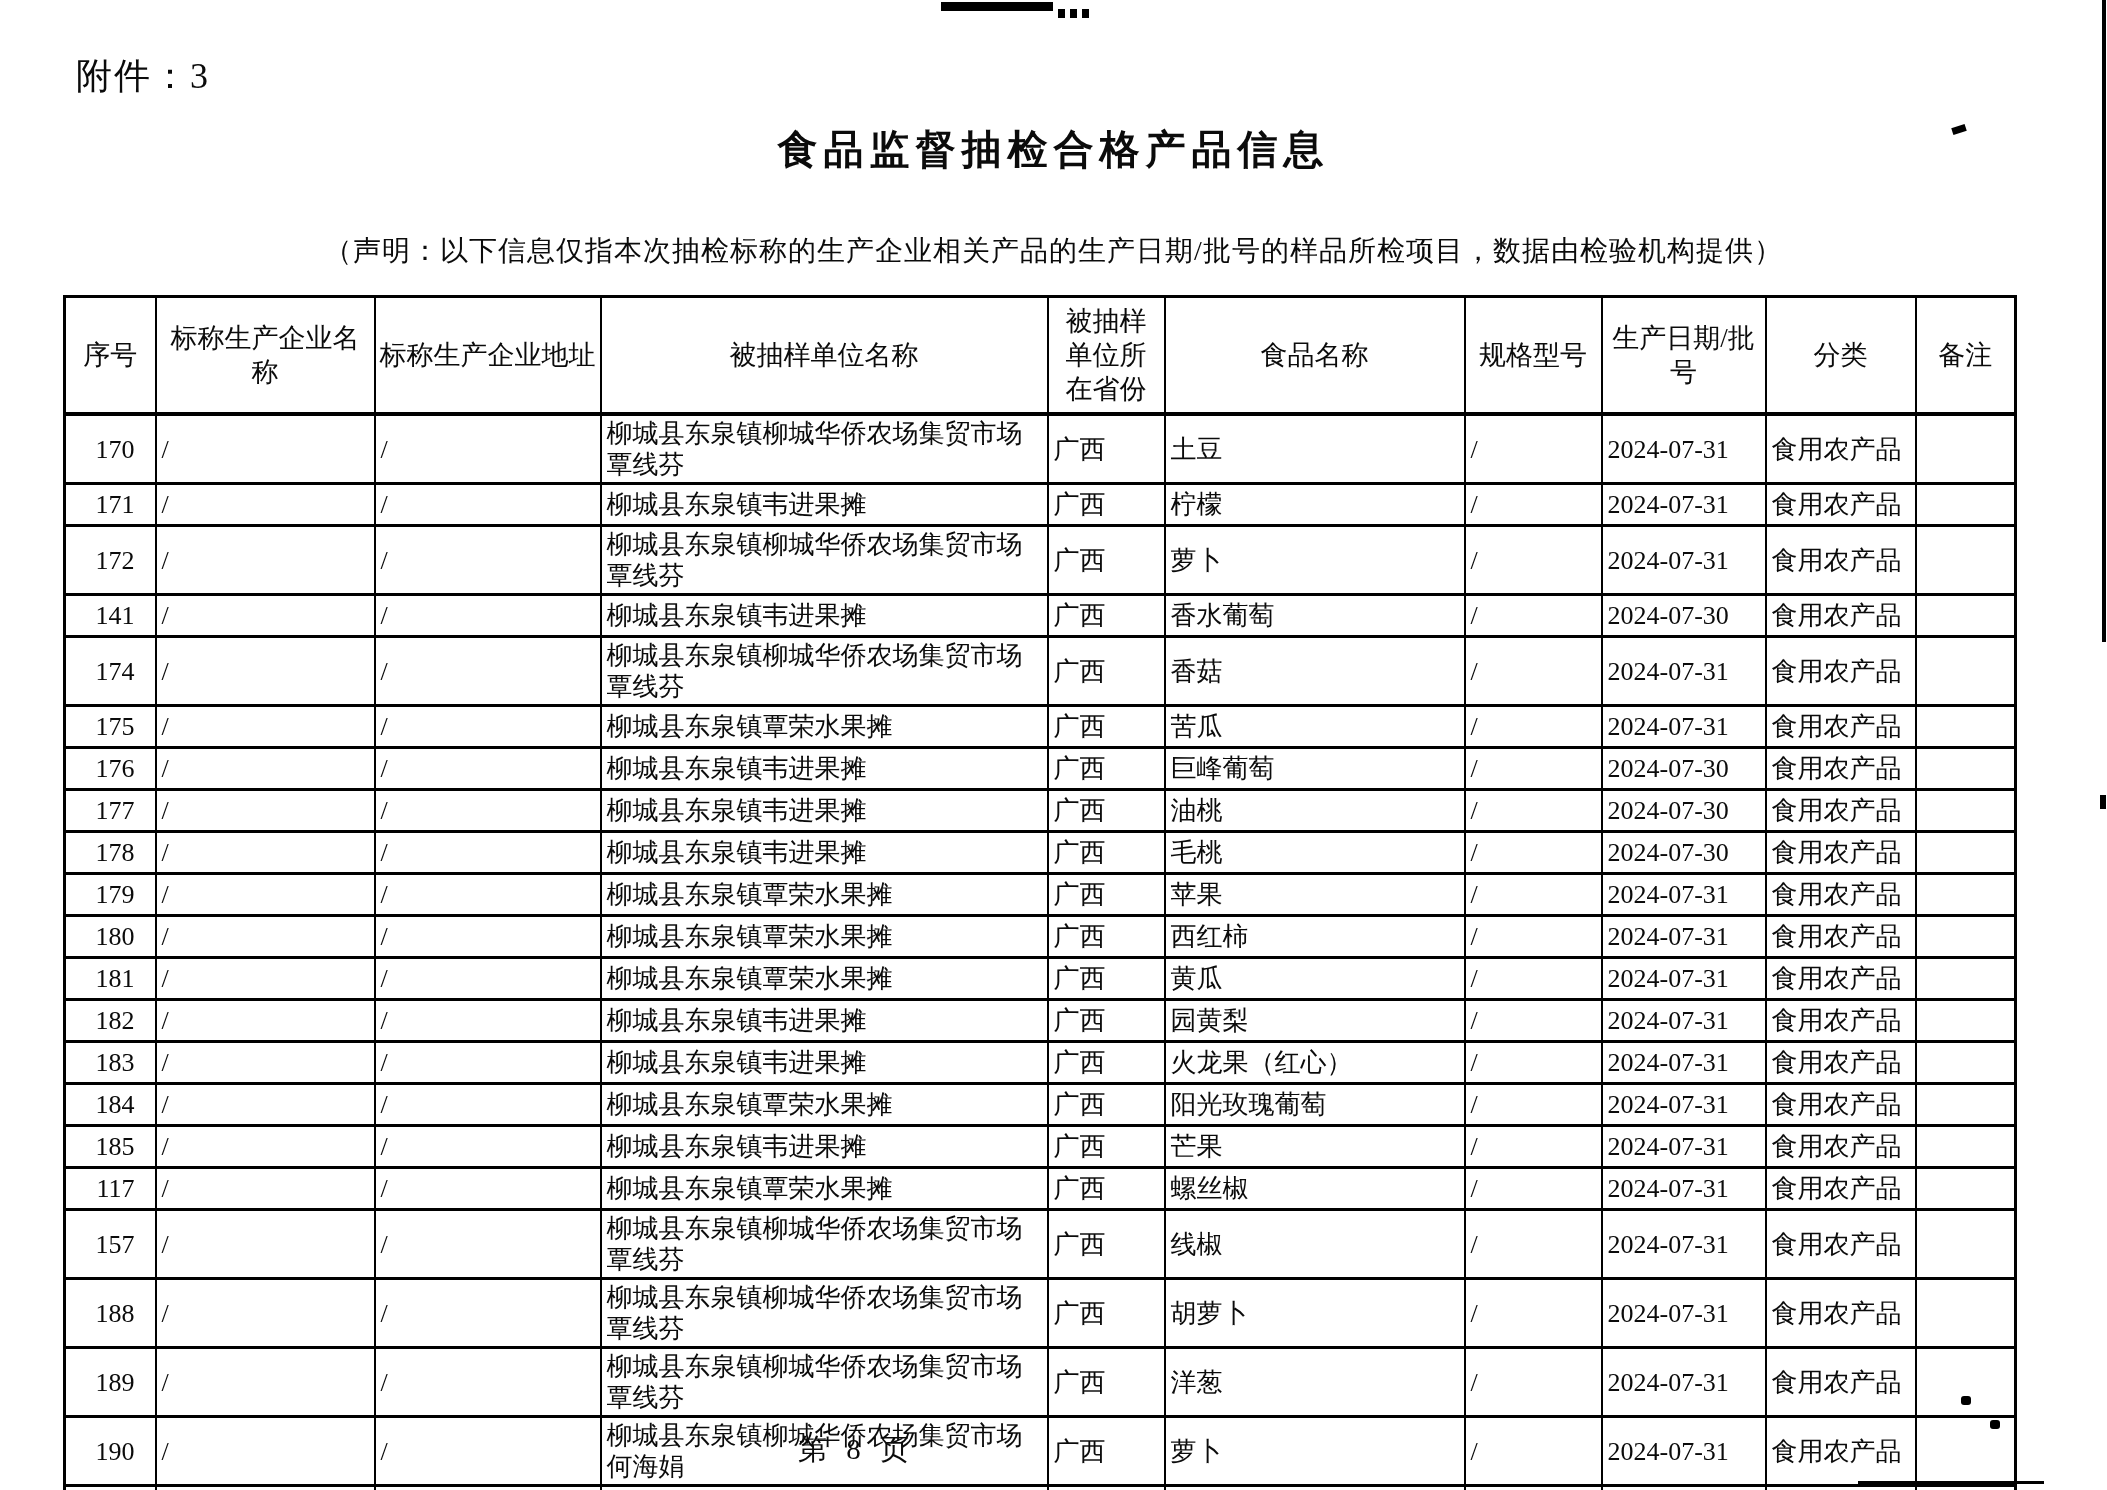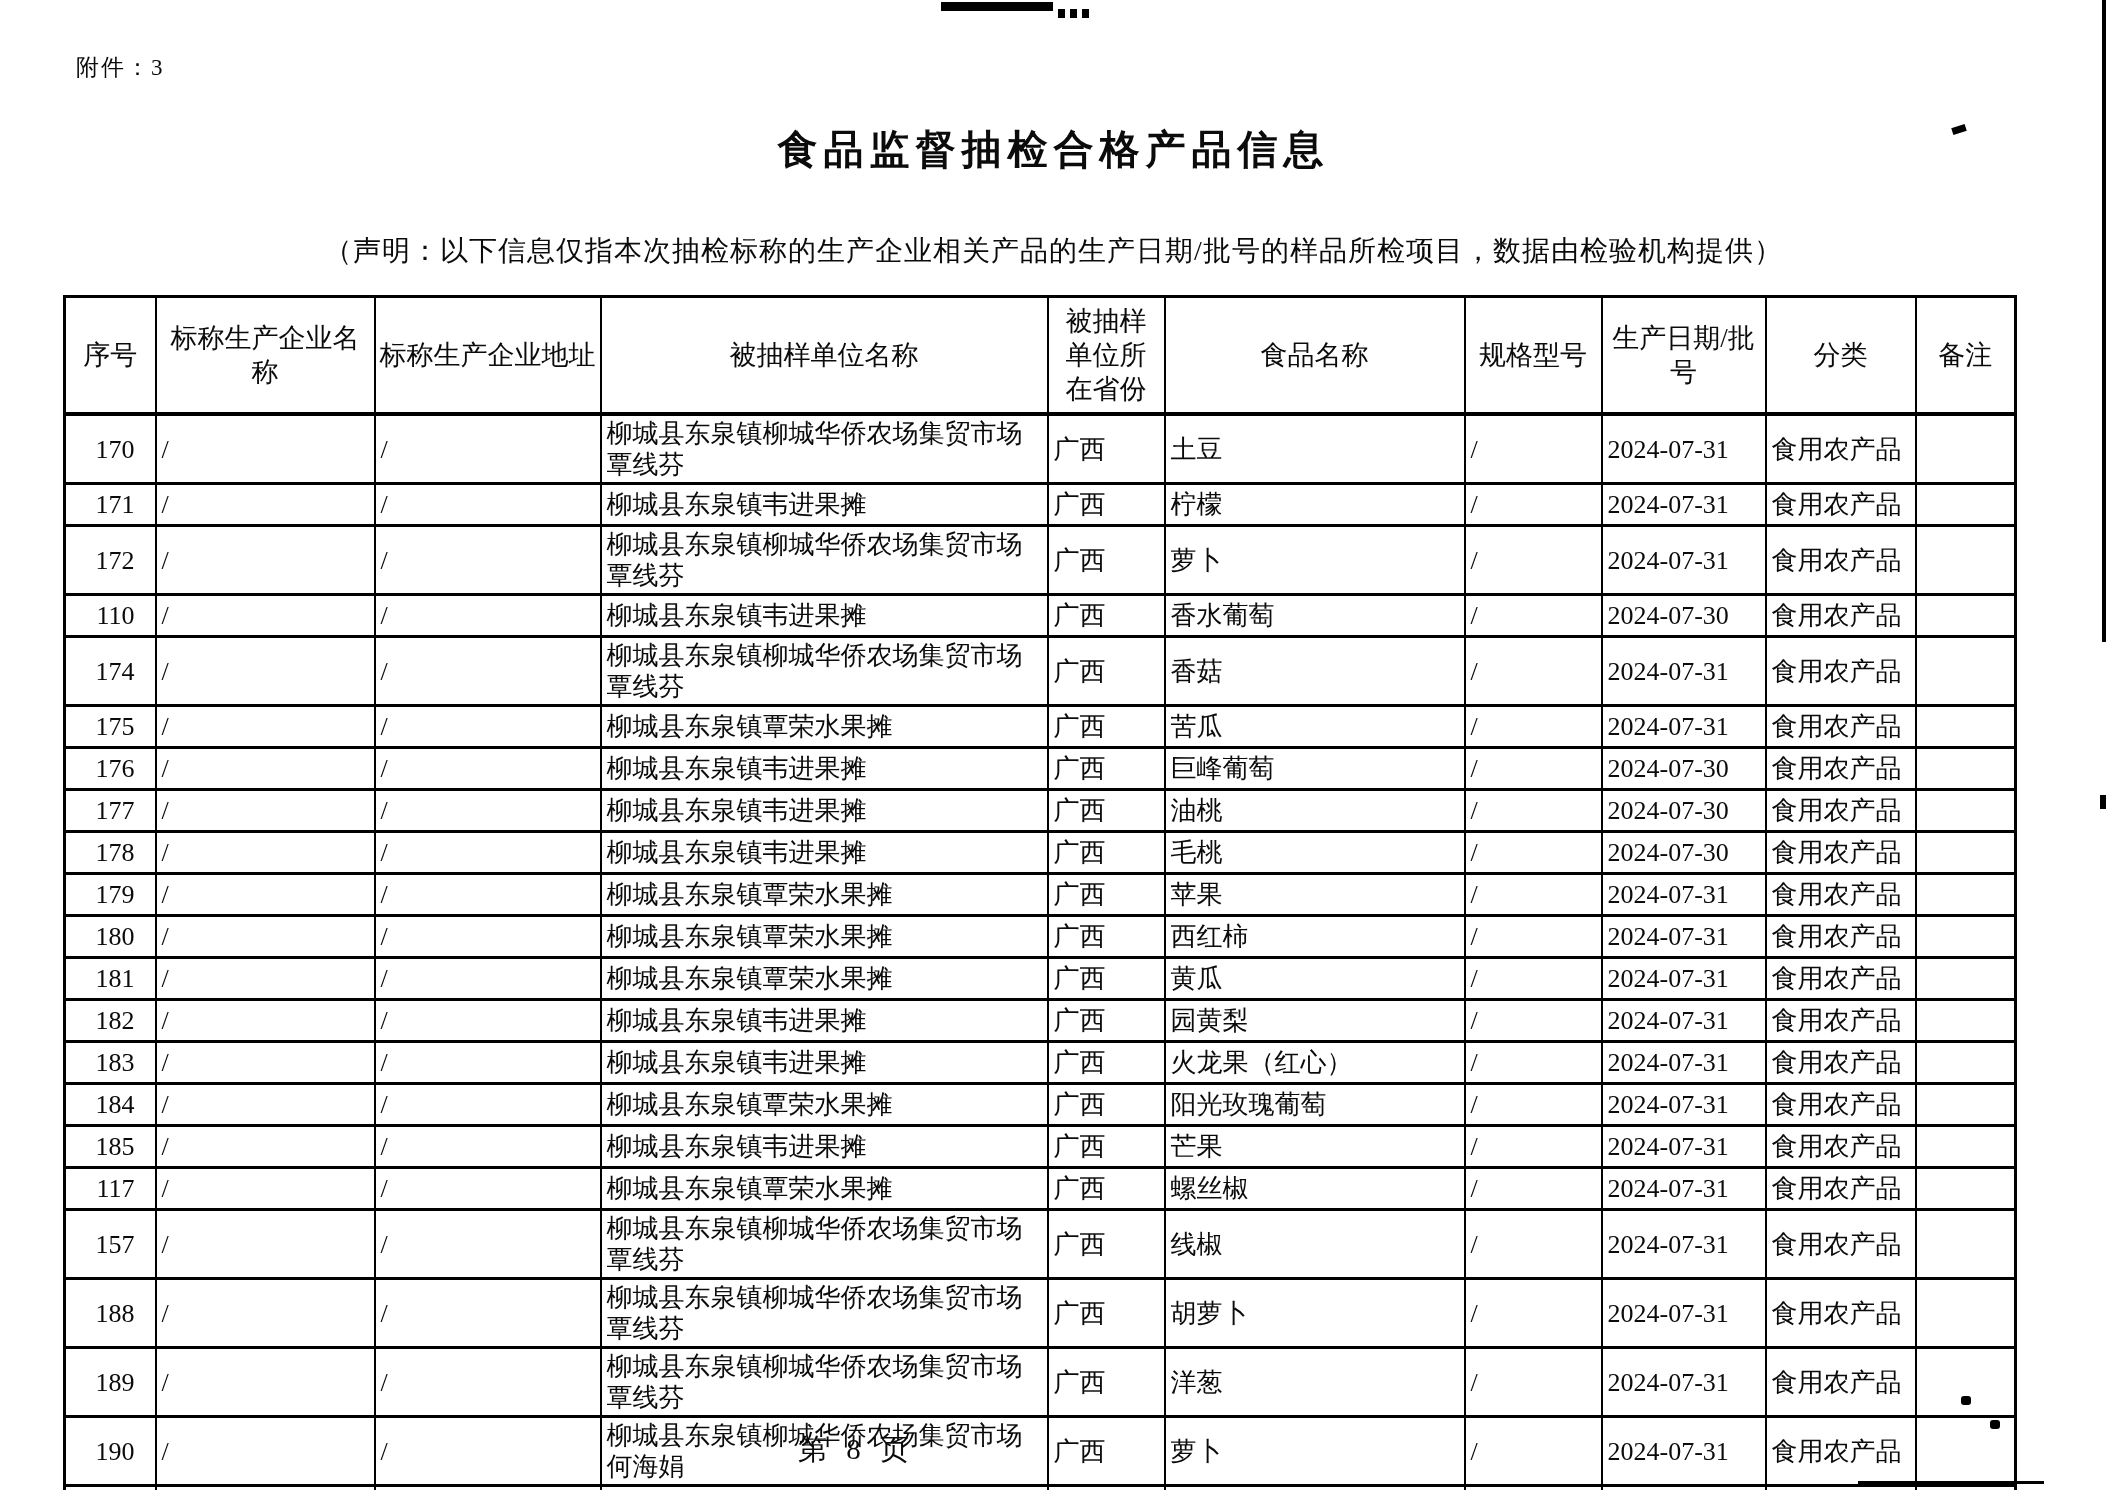--- a/index.html
+++ b/index.html
@@ -6,21 +6,21 @@
   html,body { margin:0; padding:0; }
   body {
     width: 2107px; height: 1490px;
     position: relative;
     background: #ffffff;
     color: #0b0b0b;
     font-family: "Liberation Serif", "DejaVu Serif", serif;
   }
   .attachment {
     position: absolute; left: 76px; top: 52px;
-    font-size: 23px; letter-spacing: 2px;
+    font-size: 36px; letter-spacing: 2px;
   }
   .title {
     position: absolute; left: 0; top: 122px; width: 2107px;
     text-align: center;
     font-size: 40px; font-weight: bold; letter-spacing: 6px;
   }
   .disclaimer {
     position: absolute; left: 0; top: 232px; width: 2107px;
     text-align: center;
     font-size: 28px; letter-spacing: 1px;
@@ -140,21 +140,21 @@
         <td class="c-address">/</td>
         <td class="c-unit">柳城县东泉镇柳城华侨农场集贸市场覃线芬</td>
         <td class="c-province">广西</td>
         <td class="c-food">萝卜</td>
         <td class="c-spec">/</td>
         <td class="c-date">2024-07-31</td>
         <td class="c-category">食用农产品</td>
         <td class="c-note"></td>
       </tr>
       <tr>
-        <td class="c-seq">110</td>
+        <td class="c-seq">141</td>
         <td class="c-producer">/</td>
         <td class="c-address">/</td>
         <td class="c-unit">柳城县东泉镇韦进果摊</td>
         <td class="c-province">广西</td>
         <td class="c-food">香水葡萄</td>
         <td class="c-spec">/</td>
         <td class="c-date">2024-07-30</td>
         <td class="c-category">食用农产品</td>
         <td class="c-note"></td>
       </tr>

